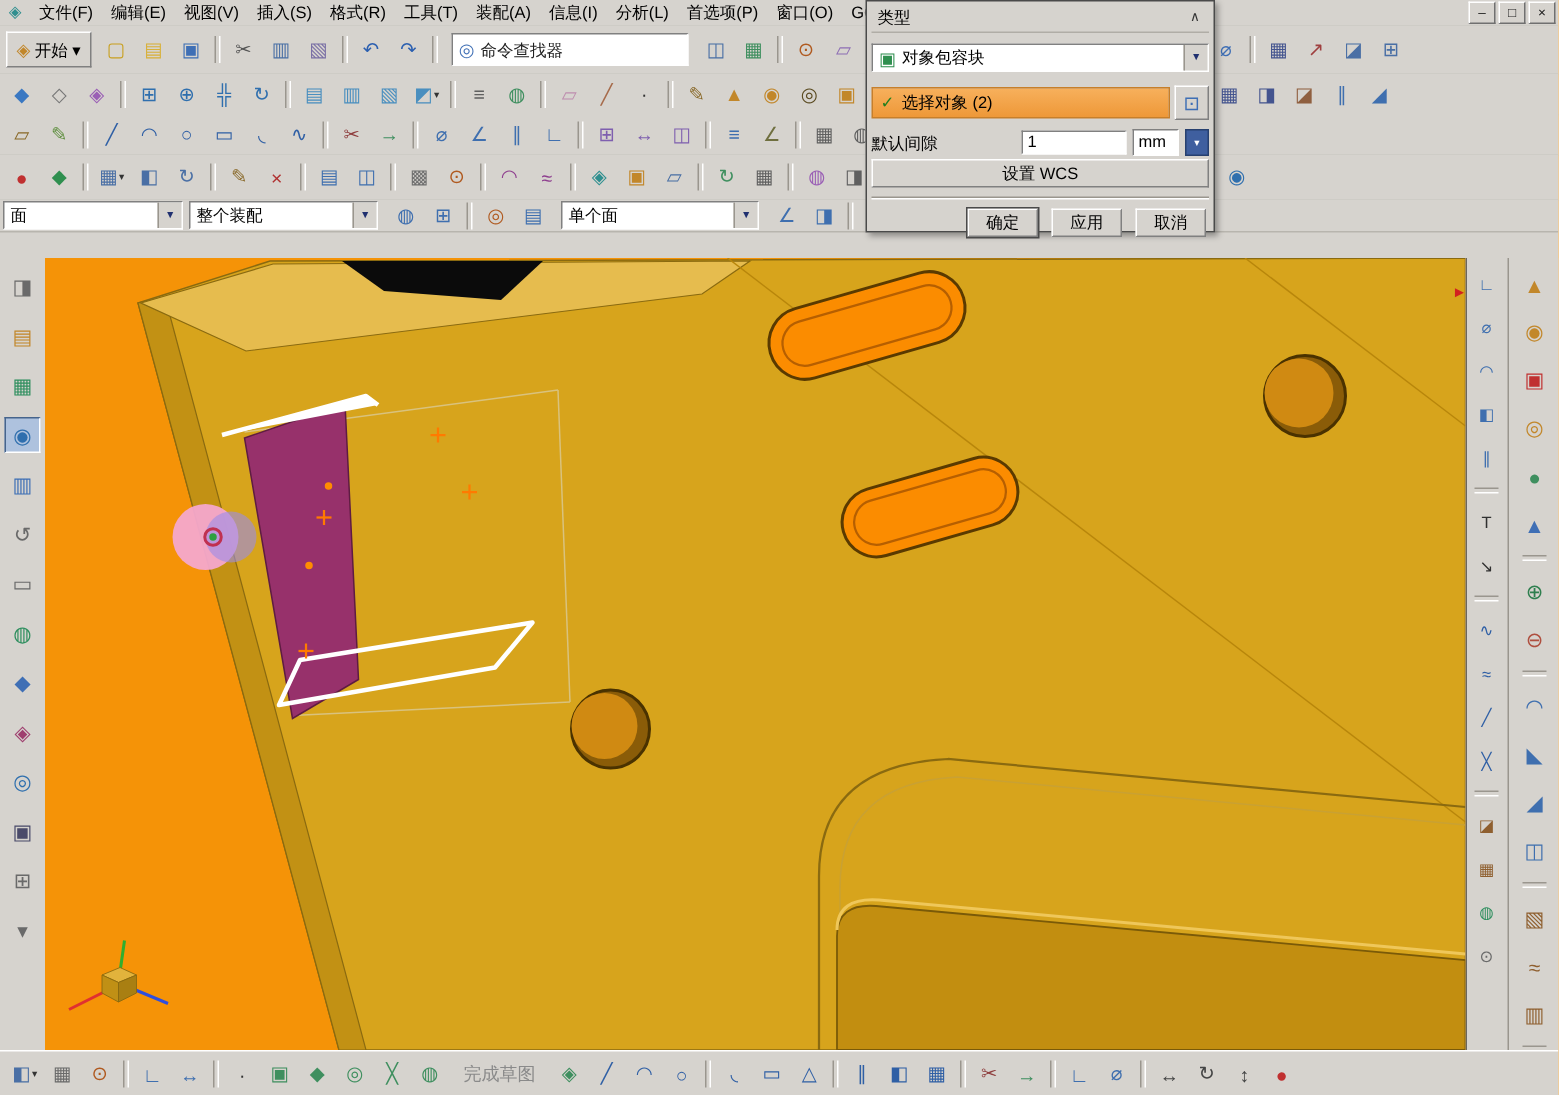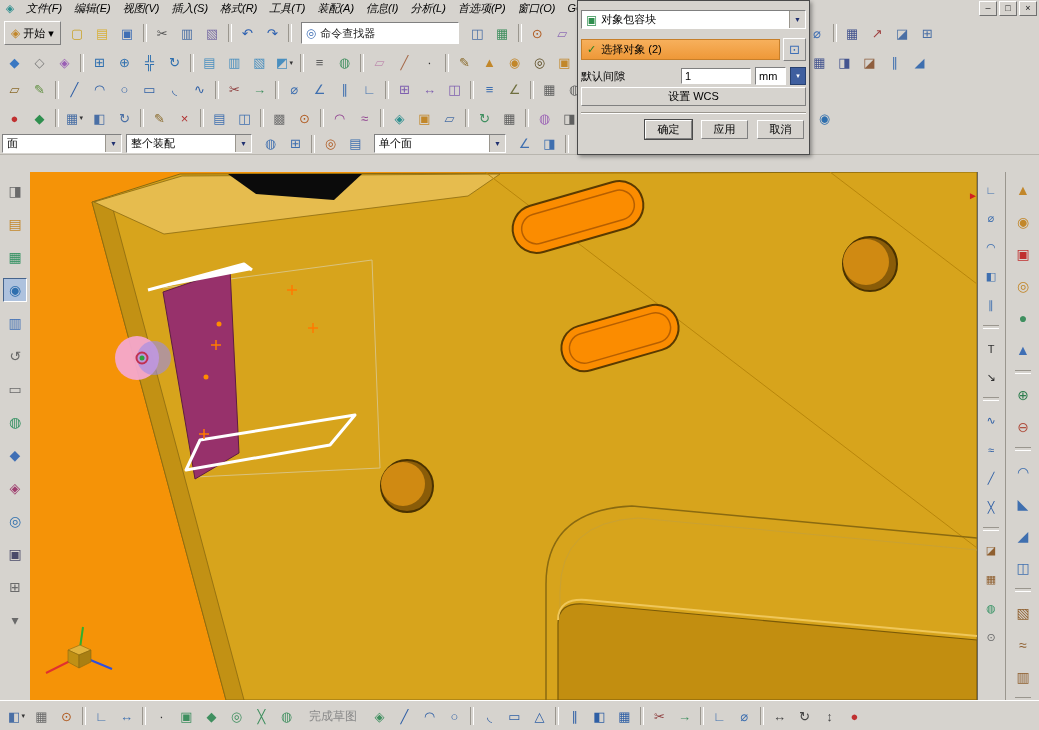--- a/index.html
+++ b/index.html
@@ -2,21 +2,21 @@
 <html><head>
 <meta charset="utf-8">
 <style>
   html,body{margin:0;padding:0;}
   .app{position:relative;width:1039px;height:730px;overflow:hidden;background:#D6D3CE;
        font-family:"Liberation Sans","DejaVu Sans",sans-serif;color:#000;}
   
   .menu-bar{position:absolute;left:0;top:0;right:0;height:17px;display:flex;align-items:center;
             background:#D6D3CE;border-bottom:1px solid #b8b5ae;font-size:11px;}
   .menu-logo{width:14px;height:13px;margin:0 3px;font-size:11px;color:#2F8F8F;line-height:13px;text-align:center;}
-  .menu-item{padding:1px 6px;white-space:nowrap;font-style:italic;}
+  .menu-item{padding:1px 6px;white-space:nowrap;}
   .win-controls{position:absolute;right:2px;top:1px;display:flex;gap:2px;}
   .win-btn{width:16px;height:13px;font-size:9px;line-height:11px;text-align:center;background:#D6D3CE;
            border:1px solid;border-color:#fff #707070 #707070 #fff;display:flex;align-items:center;justify-content:center;}
   .toolbar-row{position:absolute;left:0;right:0;display:flex;align-items:center;background:#D6D3CE;
                border-bottom:1px solid #b8b5ae;overflow:hidden;padding:0 2px;}
   #row2{top:17px;height:32px;}
   #row3{top:49px;height:27px;}
   #row4{top:76px;height:27px;}
   #row5{top:103px;height:30px;}
   .tb-icon{width:21px;height:21px;margin:1px;display:flex;align-items:center;justify-content:center;
@@ -809,20 +809,24 @@
         <line x1="50" y1="476" x2="53" y2="455" stroke="#2FAF2F" stroke-width="2"></line>
         <line x1="58" y1="487" x2="82" y2="497" stroke="#2F4FDF" stroke-width="2"></line>
         <polygon points="38,478 50,473 61,478 49,483" fill="#E2B33C" stroke="#8A6A10" stroke-width="0.6"></polygon>
         <polygon points="38,478 49,483 49,496 38,490" fill="#C09015" stroke="#8A6A10" stroke-width="0.6"></polygon>
         <polygon points="49,483 61,478 61,490 49,496" fill="#A97F12" stroke="#8A6A10" stroke-width="0.6"></polygon>
       </g>
     </svg>
   </div>
 
   <div id="dialog">
+    <div class="dlg-header">
+      <span>类型</span>
+      <span class="dlg-collapse">∧</span>
+    </div>
     <div class="combo dlg-combo">
       <span class="combo-ico">▣</span>
       <span class="combo-text">对象包容块</span>
       <span class="combo-arrow">▼</span>
     </div>
     <div class="sel-line">
       <div class="sel-row">
         <span class="sel-check">✓</span>
         <span>选择对象 (2)</span>
       </div>

